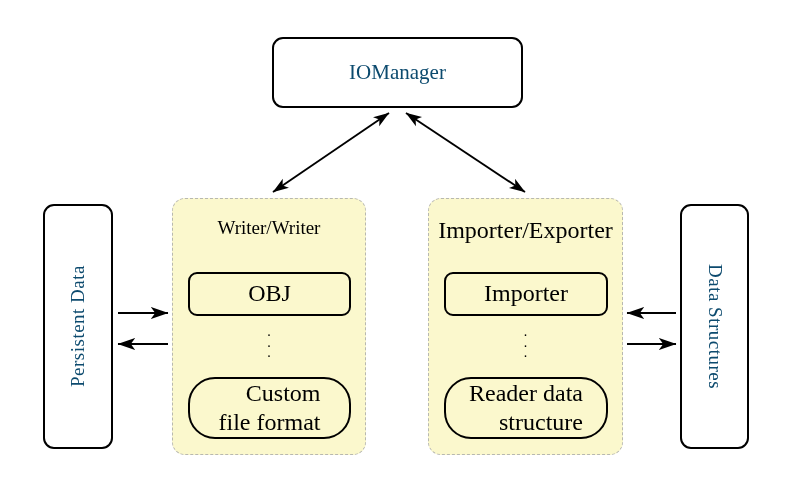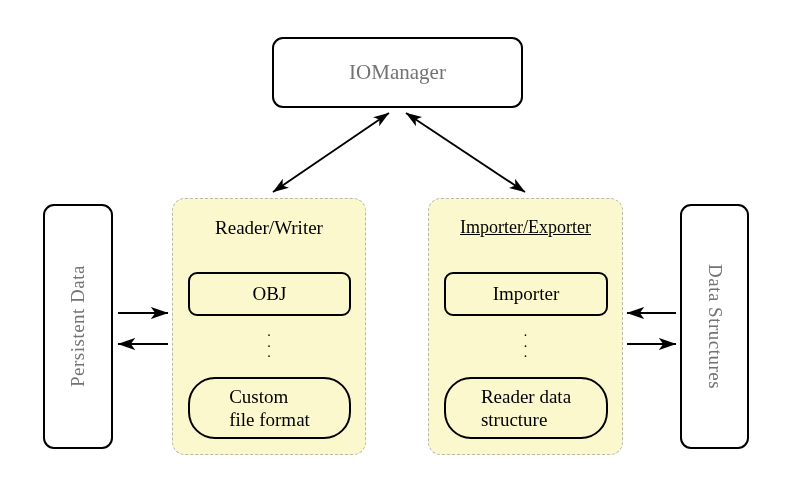--- a/index.html
+++ b/index.html
@@ -29,21 +29,21 @@
   }
 
   
   .node {
     position: absolute;
     box-sizing: border-box;
     display: flex;
     align-items: center;
     justify-content: center;
     text-align: left;
-    color: #737373;
+    color: #0c4a6e;
   }
 
   .manager-box {
     left: 272px;
     top: 37px;
     width: 251px;
     height: 71px;
     border: 2.4px solid #000000;
     border-radius: 11px;
     background: #ffffff;
@@ -86,35 +86,35 @@
   .group-title {
     position: absolute;
     left: 0;
     right: 0;
     top: 18px;
     text-align: center;
     font-size: 19px;
     color: #000000;
     white-space: nowrap;
   }
-  .group.right .group-title { font-size: 18px; text-decoration: underline; }
+  .group.right .group-title { font-size: 24px; }
 
   .inner-box {
     position: absolute;
     box-sizing: border-box;
     left: 15px;
     right: 14px;
     border: 2.6px solid #000000;
     border-radius: 9px;
     background: #fbf8cd;
     display: flex;
     align-items: center;
     justify-content: center;
-    text-align: left;
-    font-size: 19px;
+    text-align: right;
+    font-size: 24px;
     line-height: 1.22;
     color: #000000;
   }
   .inner-box.first { top: 73px; height: 44px; }
   .inner-box.last  { top: 178px; height: 62px; border-radius: 27px; }
 
   .dots {
     position: absolute;
     left: 0;
     right: 0;
@@ -171,21 +171,21 @@
 
   <div class="node side-box left">
     <span class="vlabel-up">Persistent Data</span>
   </div>
 
   <div class="node side-box right">
     <span class="vlabel-down">Data Structures</span>
   </div>
 
   <div class="group left">
-    <div class="group-title">Reader/Writer</div>
+    <div class="group-title">Writer/Writer</div>
 
     <div class="inner-box first">
       <span>OBJ</span>
     </div>
 
     <div class="dots">
       <span>.</span>
       <span>.</span>
       <span>.</span>
     </div>

